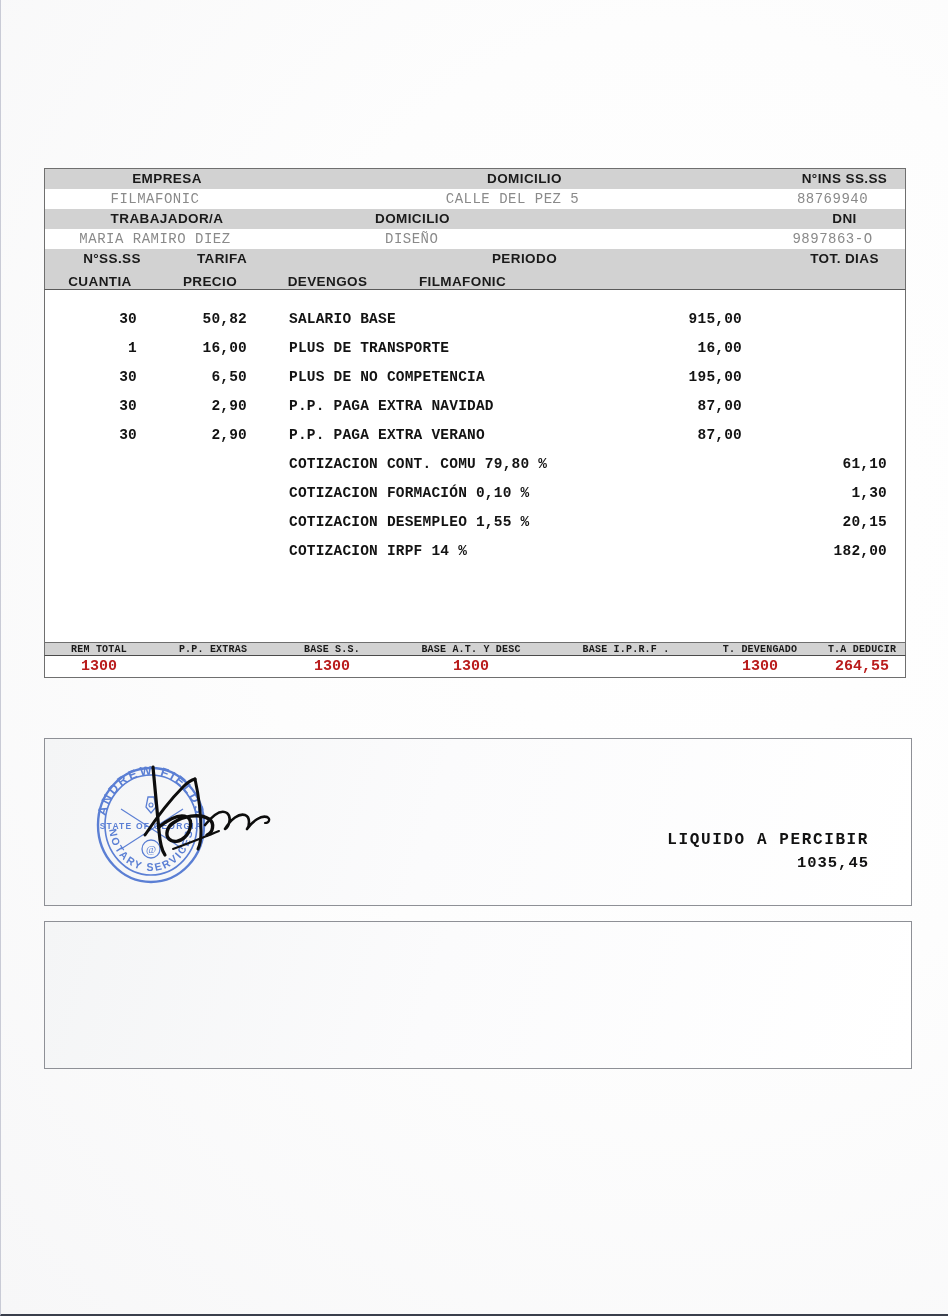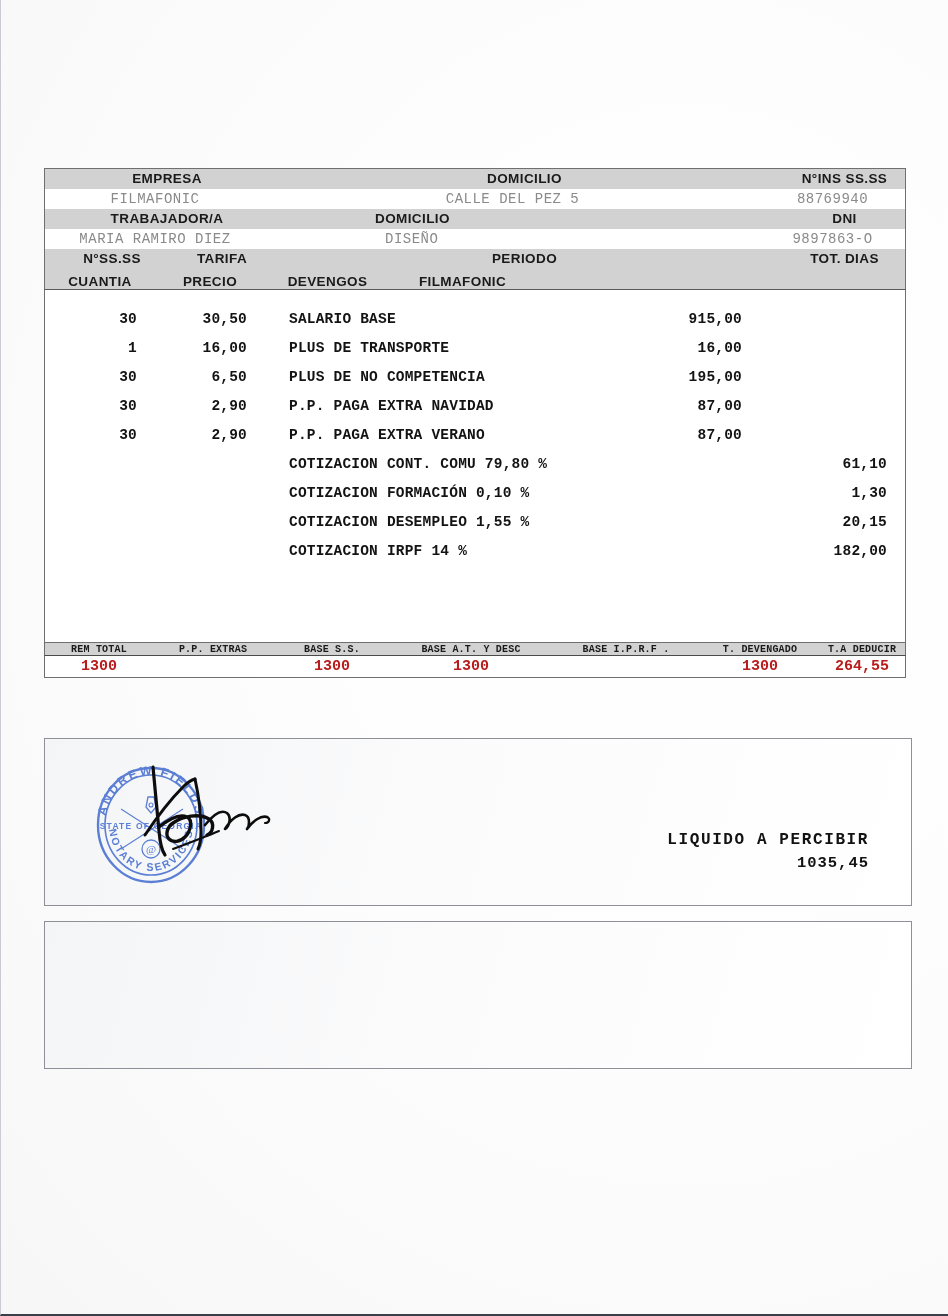--- a/index.html
+++ b/index.html
@@ -255,21 +255,21 @@
     <div class="conchead">
       <div class="col-cuantia">CUANTIA</div>
       <div class="col-precio">PRECIO</div>
       <div class="col-devengos">DEVENGOS</div>
       <div class="col-deduc">FILMAFONIC</div>
     </div>
 
     <div class="conbody" id="concept-rows">
         <div class="conrow">
           <div class="col-cuantia">30</div>
-          <div class="col-precio">30,50</div>
+          <div class="col-precio">50,82</div>
           <div class="col-concepto">SALARIO BASE</div>
           <div class="col-devengos">915,00</div>
           <div class="col-deduc"></div>
         </div>
         <div class="conrow">
           <div class="col-cuantia">1</div>
           <div class="col-precio">16,00</div>
           <div class="col-concepto">PLUS DE TRANSPORTE</div>
           <div class="col-devengos">16,00</div>
           <div class="col-deduc"></div>

